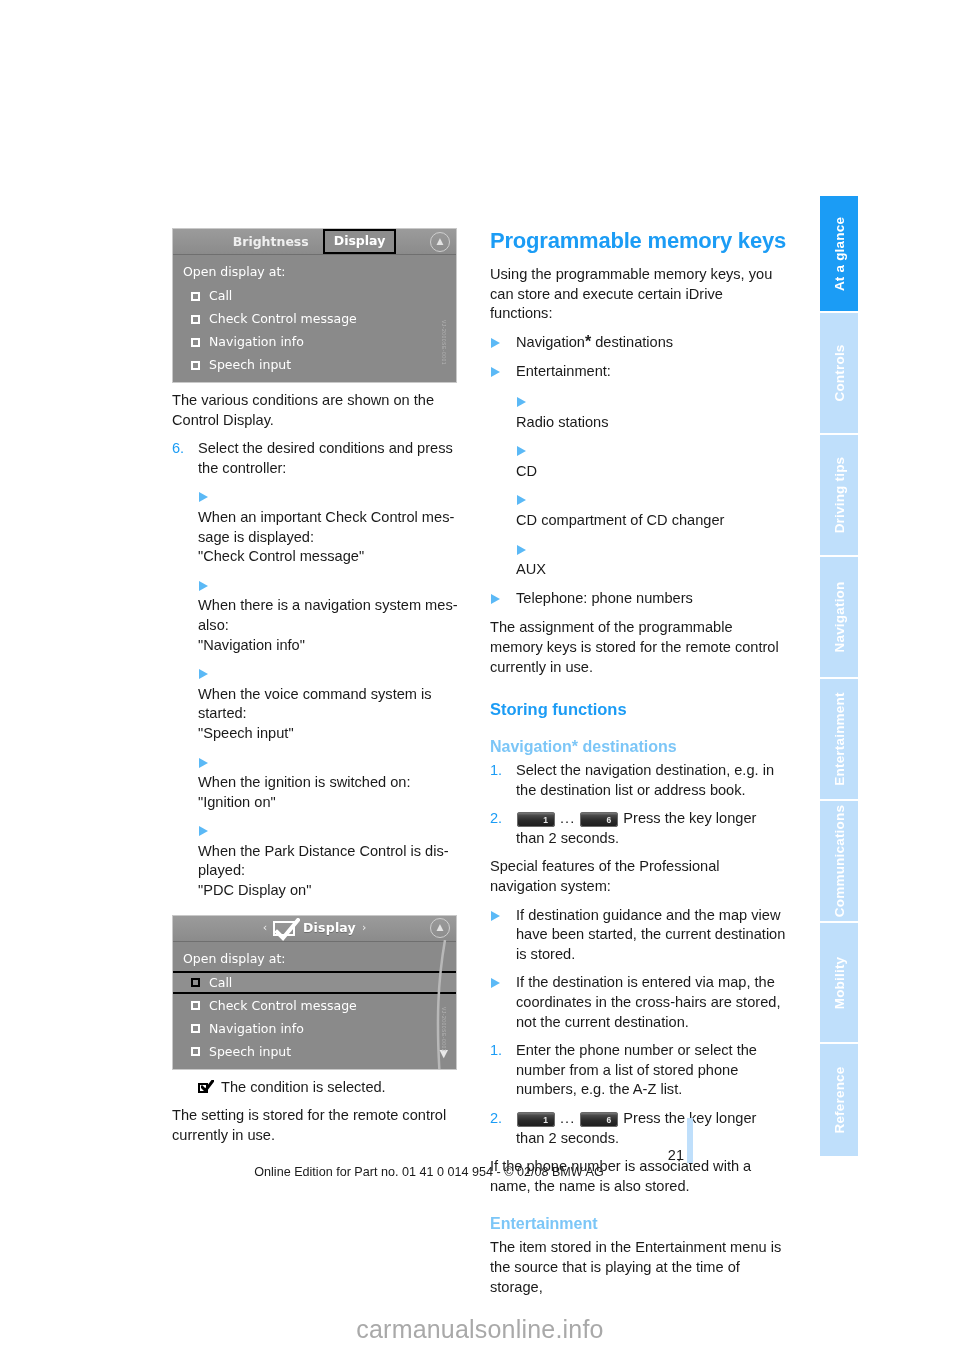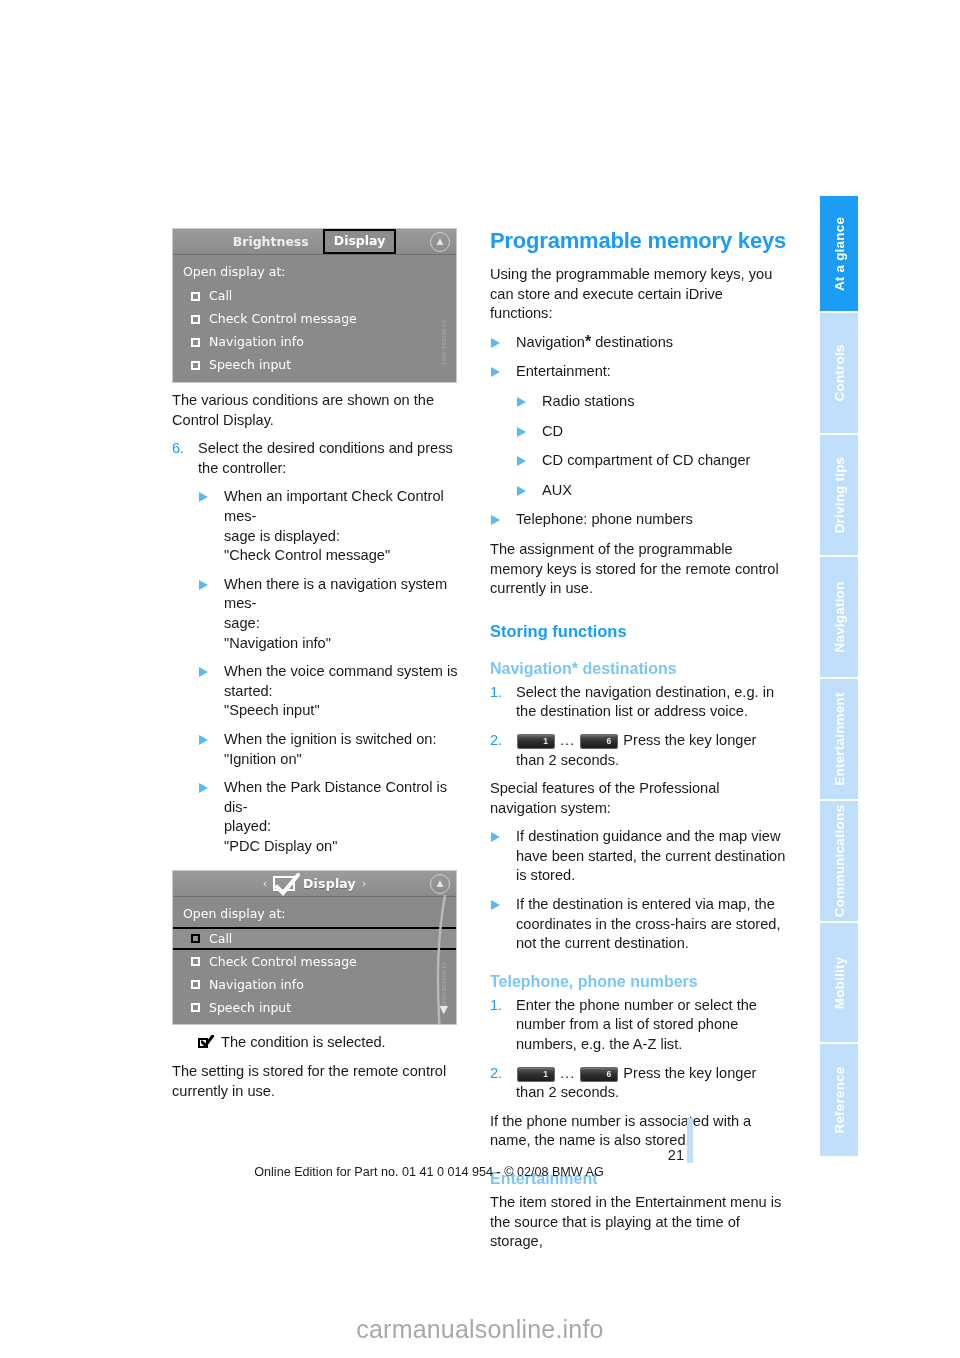--- a/index.html
+++ b/index.html
@@ -93,21 +93,21 @@
     margin: 18px 0 5px 0;
   }
 
   
   .row {
     display: flex;
     align-items: flex-start;
     margin-bottom: 9px;
   }
   .row.l0 { margin-left: 0; }
-  .row.l1 { margin-left: 26px; }
+  .row.l1 { margin-left: 26px; flex-direction: column; }
   .marker {
     flex: 0 0 auto;
     width: 26px;
     color: #1b9cf5;
     font-size: 14.6px;
     line-height: 19.6px;
   }
   .marker.num { color: #1b9cf5; }
   .marker .tri {
     display: inline-block;
@@ -404,21 +404,21 @@
 
     <div class="row l1">
       <span class="marker"><i class="tri"></i></span>
       <span class="rtext">
         <span>When an important Check Control mes-</span><br><span>sage is displayed:</span><br><span>"Check Control message"</span>
       </span>
     </div>
     <div class="row l1">
       <span class="marker"><i class="tri"></i></span>
       <span class="rtext">
-        <span>When there is a navigation system mes-</span><br><span>sage:</span><br><span>"Navigation info"</span>
+        <span>When there is a navigation system mes-</span><br><span>also:</span><br><span>"Navigation info"</span>
       </span>
     </div>
     <div class="row l1">
       <span class="marker"><i class="tri"></i></span>
       <span class="rtext">
         <span>When the voice command system is</span><br><span>started:</span><br><span>"Speech input"</span>
       </span>
     </div>
     <div class="row l1">
       <span class="marker"><i class="tri"></i></span>
@@ -520,39 +520,38 @@
     </div>
 
     <p>The assignment of the programmable memory keys is stored for the remote control currently in use.</p>
 
     <h2 class="sub">Storing functions</h2>
 
     <h3 class="subsub">Navigation* destinations</h3>
 
     <div class="row l0">
       <span class="marker num">1.</span>
-      <span class="rtext">Select the navigation destination, e.g. in the destination list or address voice.</span>
+      <span class="rtext">Select the navigation destination, e.g. in the destination list or address book.</span>
     </div>
     <div class="row l0">
       <span class="marker num">2.</span>
       <span class="rtext"><span class="keyico"><span class="kn">1</span></span> <span class="ell">...</span> <span class="keyico"><span class="kn">6</span></span> <span>Press the key longer than 2 seconds.</span></span>
     </div>
 
     <p>Special features of the Professional navigation system:</p>
 
     <div class="row l0">
       <span class="marker"><i class="tri"></i></span>
       <span class="rtext">If destination guidance and the map view have been started, the current destination is stored.</span>
     </div>
     <div class="row l0">
       <span class="marker"><i class="tri"></i></span>
       <span class="rtext">If the destination is entered via map, the coordinates in the cross-hairs are stored, not the current destination.</span>
     </div>
 
-    <h3 class="subsub">Telephone, phone numbers</h3>
 
     <div class="row l0">
       <span class="marker num">1.</span>
       <span class="rtext">Enter the phone number or select the number from a list of stored phone numbers, e.g. the A-Z list.</span>
     </div>
     <div class="row l0">
       <span class="marker num">2.</span>
       <span class="rtext"><span class="keyico"><span class="kn">1</span></span> <span class="ell">...</span> <span class="keyico"><span class="kn">6</span></span> <span>Press the key longer than 2 seconds.</span></span>
     </div>
 

